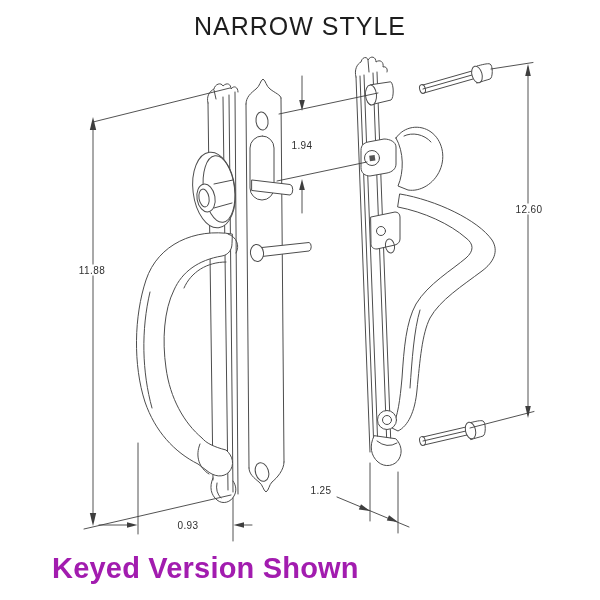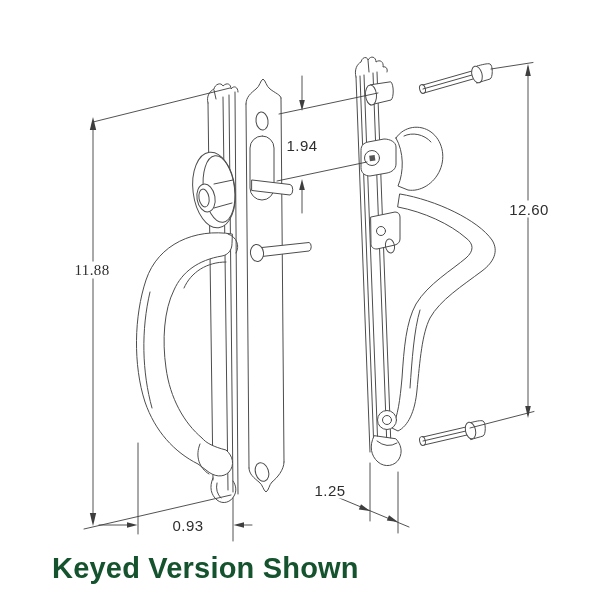--- a/index.html
+++ b/index.html
@@ -6,34 +6,35 @@
   .page{
     position:relative;width:600px;height:600px;background:#ffffff;
     font-family:"Liberation Sans","DejaVu Sans",sans-serif;overflow:hidden;
   }
   .title{
     position:absolute;top:12px;left:50%;transform:translateX(-50%);
     font-size:25px;letter-spacing:1px;color:#1d1d1d;white-space:nowrap;
   }
   .caption{
     position:absolute;left:52px;top:552px;
-    font-size:29px;font-weight:bold;color:#14532d;white-space:nowrap;letter-spacing:0.2px;
+    font-size:29px;font-weight:bold;color:#a21caf;white-space:nowrap;letter-spacing:0.2px;
   }
   .drawing-svg{position:absolute;left:0;top:0;}
   .dim-label{
     position:absolute;transform:translate(-50%,-50%);
-    font-size:15px;color:#2e2e2e;letter-spacing:0.4px;
+    font-size:10px;color:#2e2e2e;letter-spacing:0.4px;
     background:#ffffff;padding:0 2px;white-space:nowrap;z-index:3;
   }
 </style>
 </head>
 <body>
 
 <div class="page">
 
+  <div class="title">NARROW STYLE</div>
 
   <svg class="drawing-svg" width="600" height="600" viewBox="0 0 600 600" fill="none" stroke="#4d4d4d" stroke-width="1" stroke-linecap="round" stroke-linejoin="round">
 
     <g>
 
       <g>
         <path d="M246,104 C246,97 251,93 256,89 C260,86 260,81 263,79 C266,81 266,86 270,89 C275,93 281,95 281,98"></path>
         <path d="M246,104 L249,468"></path>
         <path d="M281,98 L284,462"></path>
         <path d="M249,468 C249,474 254,478 259,482 C263,485 263,490 266,492 C269,490 269,485 272,482 C277,478 284,470 284,462"></path>
@@ -183,20 +184,20 @@
       <g>
         <path d="M370,463 L370,521"></path>
         <path d="M398,472 L398,533"></path>
         <path d="M337,497 L409,527"></path>
         <polygon points="370,511 358.8,509.4 361,504.2" fill="#3e3e3e" stroke="none"></polygon>
         <polygon points="398,522 386.8,520.4 389,515.2" fill="#3e3e3e" stroke="none"></polygon>
       </g>
     </g>
   </svg>
 
-  <span class="dim-label" style="left:92px;top:270px;font-family:Liberation Serif, serif;">11.88</span>
+  <span class="dim-label" style="left:92px;top:270px;">11.88</span>
   <span class="dim-label" style="left:302px;top:145px;">1.94</span>
   <span class="dim-label" style="left:529px;top:209px;">12.60</span>
   <span class="dim-label" style="left:188px;top:525px;">0.93</span>
-  <span class="dim-label" style="left:321px;top:490px;margin-left:9px;">1.25</span>
+  <span class="dim-label" style="left:321px;top:490px;">1.25</span>
 
   <div class="caption">Keyed Version Shown</div>
 </div>
 
 </body></html>

